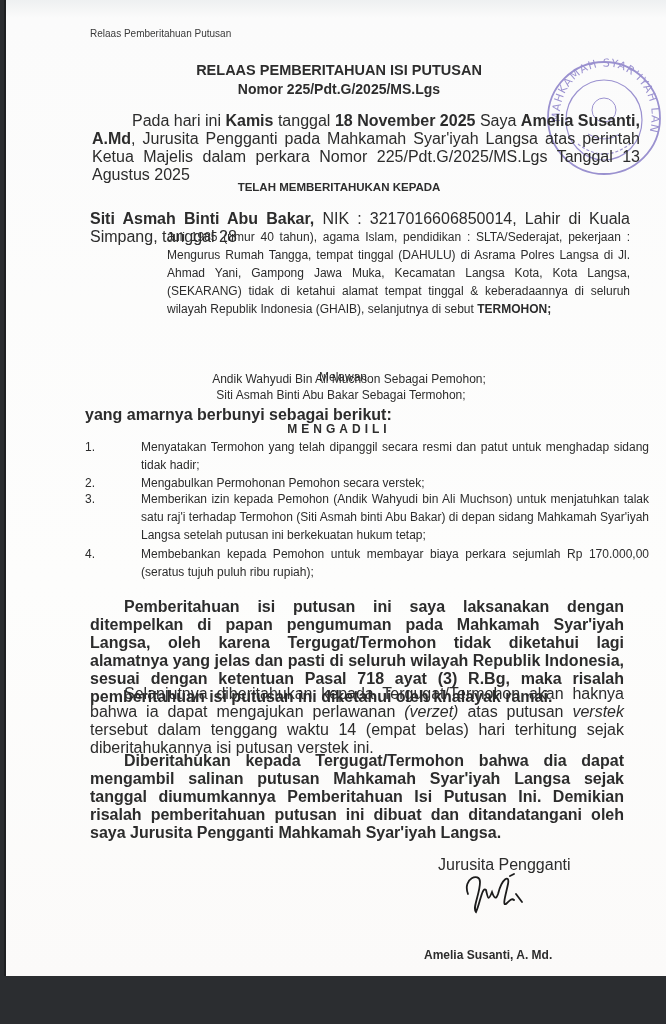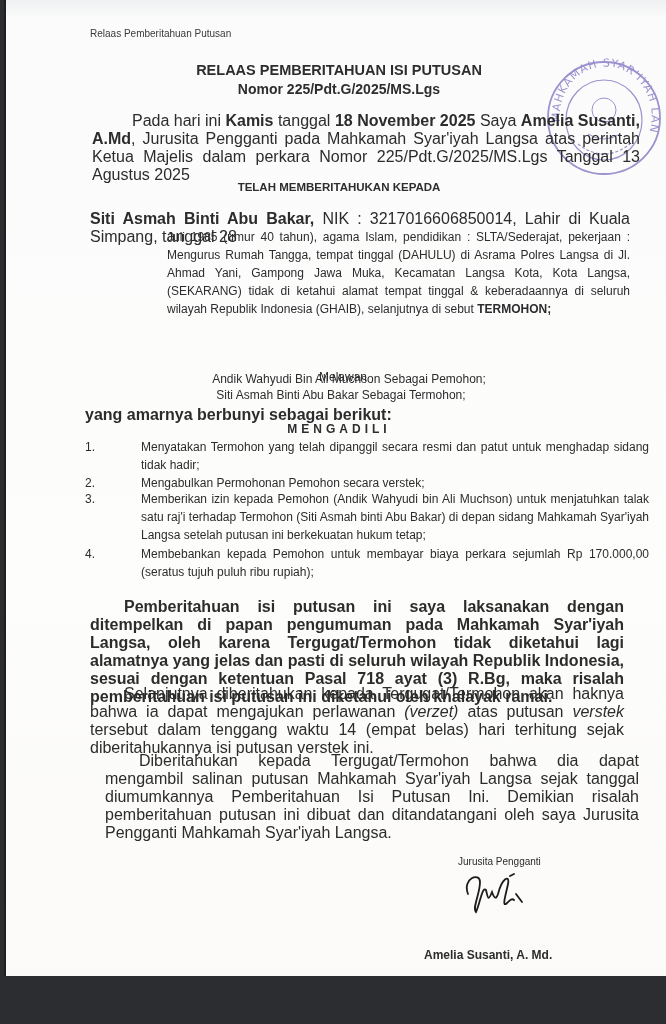--- a/index.html
+++ b/index.html
@@ -34,22 +34,22 @@
   .cl2 { top:370px; left:4px; }
   .cl3 { top:388px; left:2px; }
   .amar { left:79px; top:406px;font-weight:bold; }
   .mengadili { position:absolute; left:0; width:666px; text-align:center; top:422px; font-size:12px; font-weight:bold; letter-spacing:4px; color:#2d2d2d; }
   .item { position:absolute; left:79px; width:548px; font-size:12px; line-height:18px; color:#2c2c2c; }
   .item .num { position:absolute; left:0; top:0; width:30px; }
   .item .txt { position:absolute; left:40px; width:508px; text-align:justify;margin-left:16px; }
   .i1 { top:438px; } .i2 { top:474px; } .i3 { top:490px; } .i4 { top:545px; }
   .pnote { left:84px; top:598px; width:534px; text-indent:34px;font-weight:bold; }
   .pnext { left:84px; top:685px; width:534px; text-indent:34px; }
-  .plast { left:99px; top:752px; width:534px; text-indent:34px; }
-  .sig-title { position:absolute; left:432px; top:856px; font-size:10px; color:#2c2c2c;margin-left:20px; }
+  .plast { left:84px; top:752px; width:534px; text-indent:34px;font-weight:bold; }
+  .sig-title { position:absolute; left:432px; top:856px; font-size:16px; color:#2c2c2c; }
   .sig-name { position:absolute; left:418px; top:948px; font-size:12px; font-weight:bold; color:#2c2c2c; }
   .signature { position:absolute; left:452px; top:868px; width:70px; height:48px; }
   .stamp { position:absolute; left:532px; top:52px; width:130px; height:124px; opacity:0.85; }
   b { font-weight:bold; }
   i { }
 </style>
 </head>
 <body>
 
 <div class="paper">

